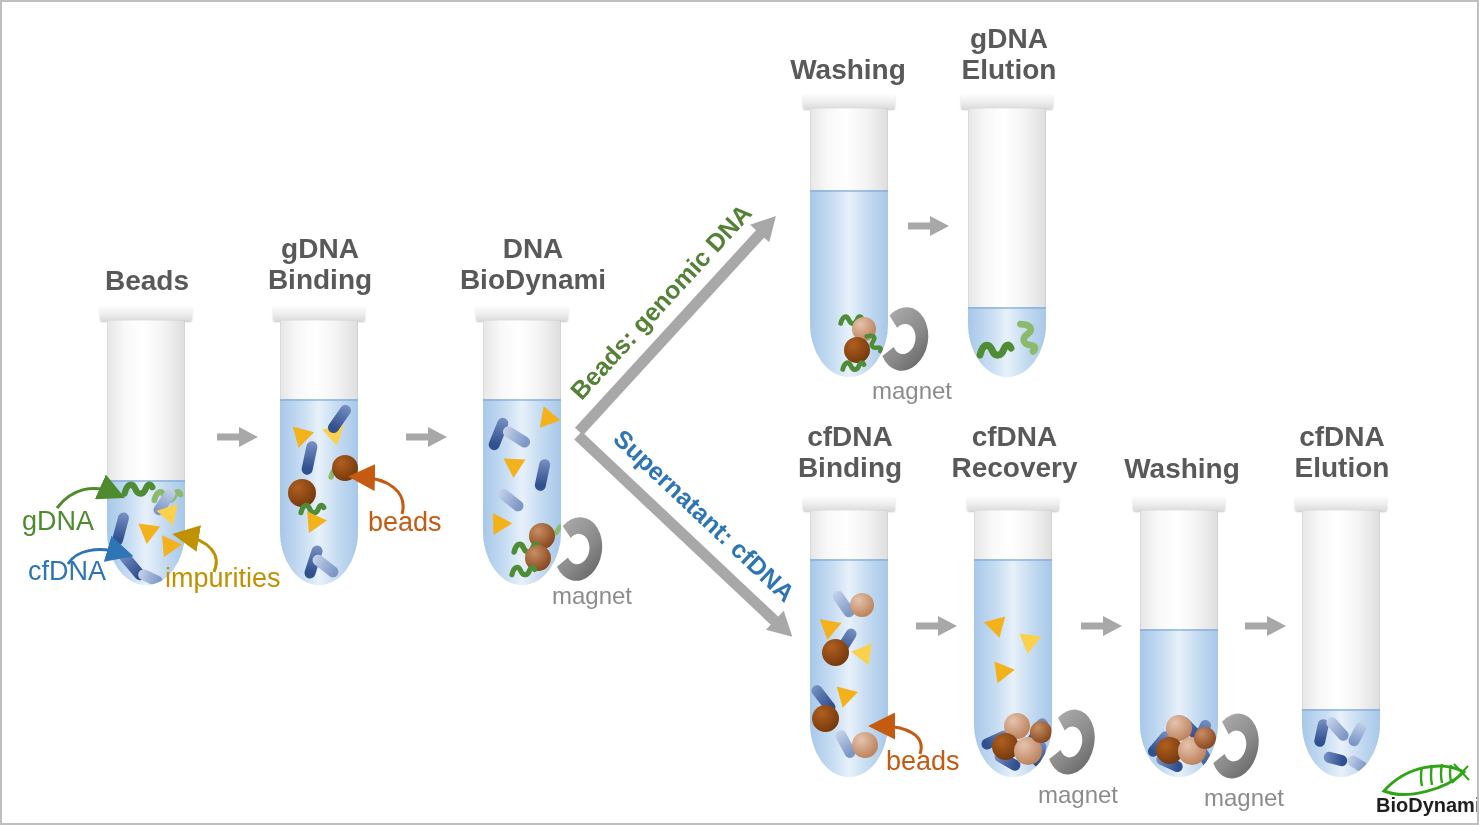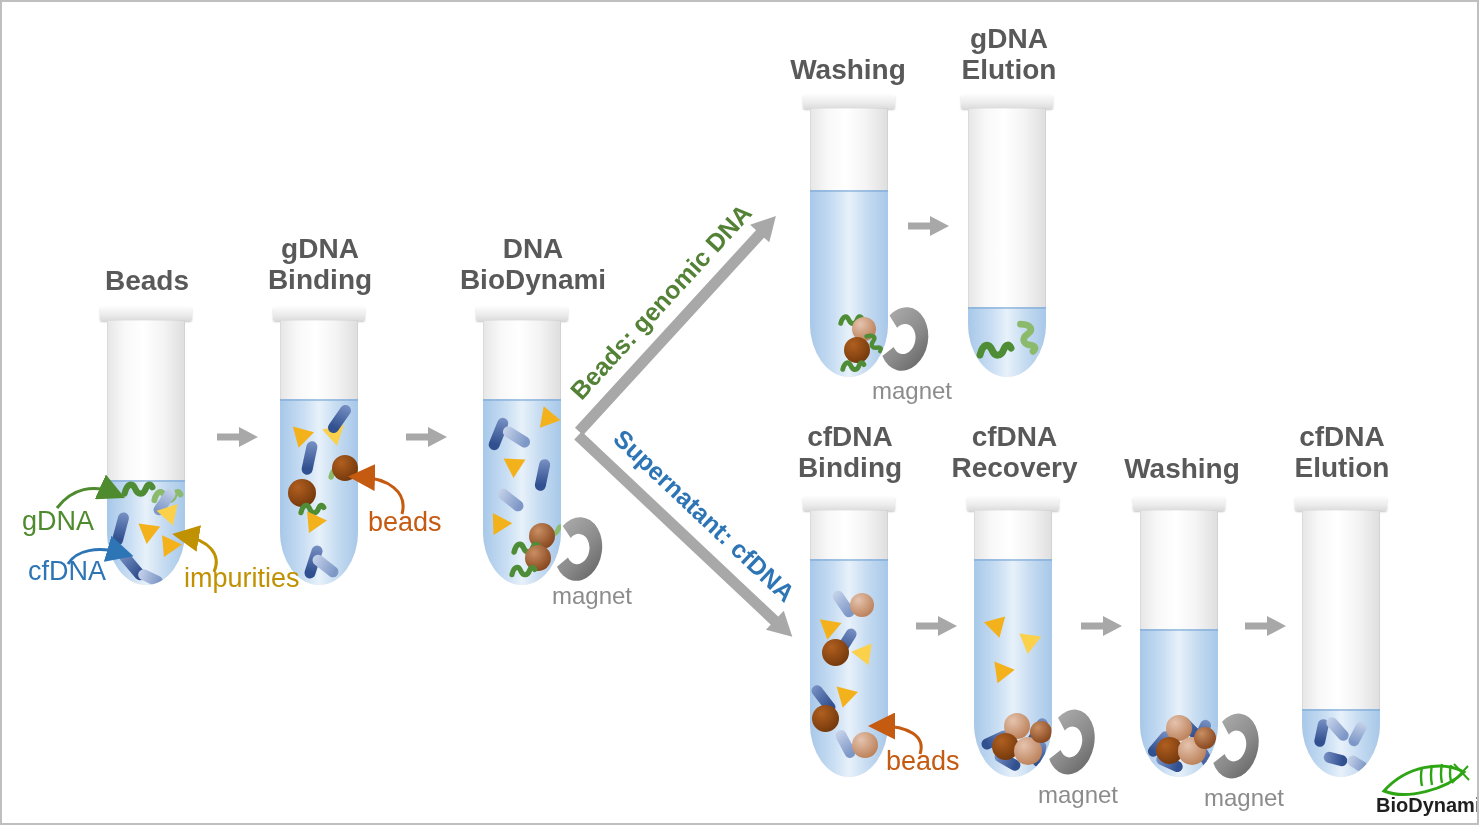--- a/index.html
+++ b/index.html
@@ -297,21 +297,21 @@
       <use href="#magnetpath" fill="url(#mgrad)"></use>
     </svg>
 
   <div class="magnet-label" style="left:548px;top:580px;">magnet</div>
   <div class="magnet-label" style="left:868px;top:375px;">magnet</div>
   <div class="magnet-label" style="left:1034px;top:779px;">magnet</div>
   <div class="magnet-label" style="left:1200px;top:782px;">magnet</div>
 
   <div class="ann" style="left:20px;top:504px;color:#4e8b2f;">gDNA</div>
   <div class="ann" style="left:26px;top:554px;color:#2e75b6;">cfDNA</div>
-  <div class="ann" style="left:163px;top:561px;color:#c09100;margin-left:19px;">impurities</div>
+  <div class="ann" style="left:163px;top:561px;color:#c09100;">impurities</div>
   <div class="ann" style="left:366px;top:505px;color:#c55a11;">beads</div>
   <div class="ann" style="left:884px;top:744px;color:#c55a11;">beads</div>
 
   <svg class="curve" style="left:52px;top:480px;" width="70" height="30" viewBox="0 0 70 30">
       <path d="M3,26 C18,6 40,2 60,11" fill="none" stroke="#4e8b2f" stroke-width="3" marker-end="url(#mh-green)"></path>
     </svg>
   <svg class="curve" style="left:62px;top:540px;" width="66" height="26" viewBox="0 0 66 26">
       <path d="M4,22 C12,8 34,4 58,11" fill="none" stroke="#2e75b6" stroke-width="3" marker-end="url(#mh-blue)"></path>
     </svg>
   <svg class="curve" style="left:168px;top:528px;" width="56" height="46" viewBox="0 0 56 46">

